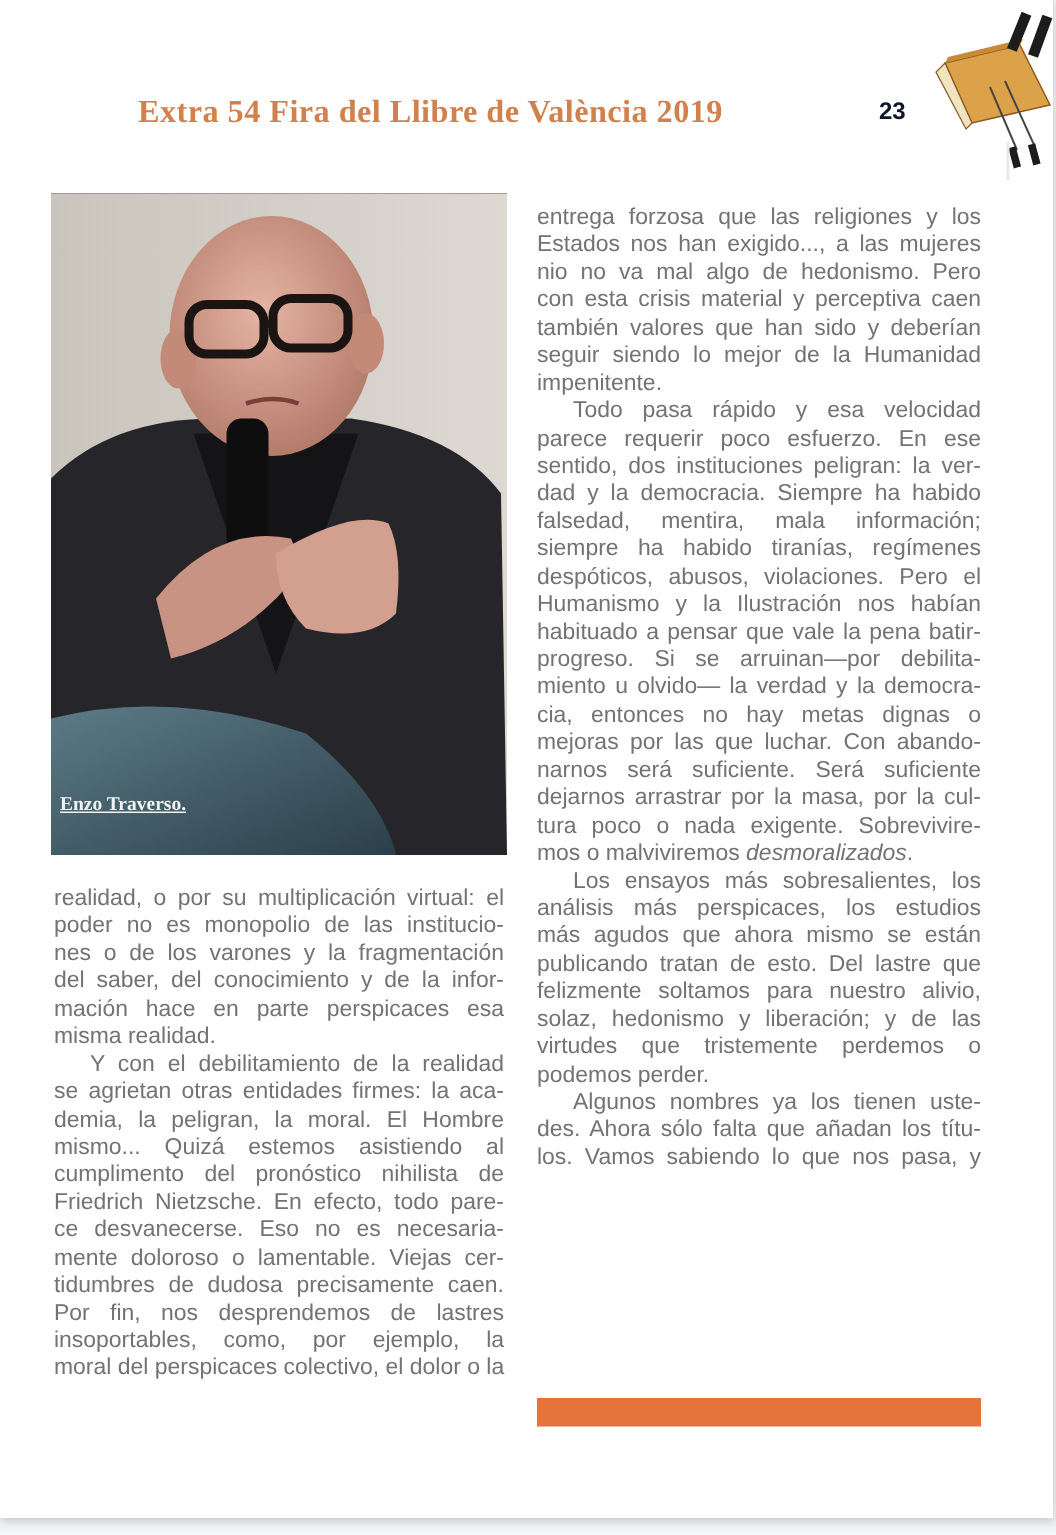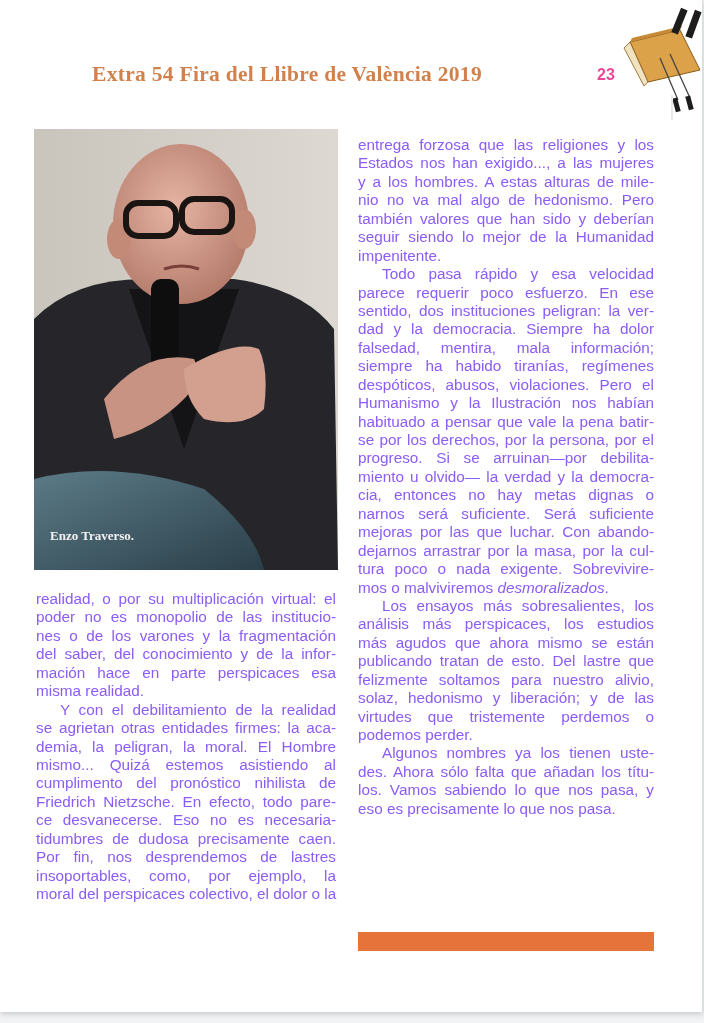--- a/index.html
+++ b/index.html
@@ -10,34 +10,34 @@
   .page {
     position:absolute; left:0; top:0; width:702px; height:1012px; background:#ffffff;
     box-shadow:0 2px 6px rgba(0,0,0,0.18); border-right:1px solid #d8dde0;
   }
   .running-head {
     position:absolute; left:92px; top:62px; font-family:"Liberation Serif", serif;
     font-weight:bold; font-size:21.5px; color:#d2804c; letter-spacing:0.3px; white-space:nowrap;text-align:center;
   }
   .page-number {
     position:absolute; left:586px; top:66px; font-family:"Liberation Sans", sans-serif;
-    font-weight:bold; font-size:16px; color:#ec4899;margin-left:11px;
+    font-weight:bold; font-size:16px; color:#0f172a;
   }
   .deco { position:absolute; left:620px; top:0px; width:84px; height:120px; }
   .photo {
     position:absolute; left:34px; top:129px; width:304px; height:441px; overflow:hidden;
     background:#2a2a2c;
   }
   .photo svg { display:block; }
   .caption {
-    position:absolute; left:50px; top:528px; font-family:"Liberation Serif", serif;
-    font-weight:bold; font-size:13px; color:#f2f2f2;
+    position:absolute; left:40px; top:528px; font-family:"Liberation Serif", serif;
+    font-weight:bold; font-size:13px; color:#f2f2f2;text-decoration:underline;
   }
   .col {
-    position:absolute; font-size:15.3px; line-height:18.45px; color:#8b5cf6; text-align:justify;
+    position:absolute; font-size:15.3px; line-height:18.45px; color:#737373; text-align:justify;
     hyphens:manual;
   }
   .col-left { left:36px; top:590px; width:300px; }
   .col-right-top { left:358px; top:136px; width:296px; }
   .col .line { display:block; text-align:justify; text-align-last:justify; white-space:nowrap; height:18.45px; overflow:visible; }
   .col .line.last { text-align-last:left; }
   .col .line.indent { padding-left:24px; }
   .orange-bar {
     position:absolute; left:358px; top:932px; width:296px; height:19px; background:#e5733a;
   }
@@ -114,59 +114,58 @@
       <span class="line"><span>del saber, del conocimiento y de la infor-</span></span>
       <span class="line"><span>mación hace en parte perspicaces esa</span></span>
       <span class="line last"><span>misma realidad.</span></span>
       <span class="line indent"><span>Y con el debilitamiento de la realidad</span></span>
       <span class="line"><span>se agrietan otras entidades firmes: la aca-</span></span>
       <span class="line"><span>demia, la peligran, la moral. El Hombre</span></span>
       <span class="line"><span>mismo... Quizá estemos asistiendo al</span></span>
       <span class="line"><span>cumplimento del pronóstico nihilista de</span></span>
       <span class="line"><span>Friedrich Nietzsche. En efecto, todo pare-</span></span>
       <span class="line"><span>ce desvanecerse. Eso no es necesaria-</span></span>
+      <span class="line"><span>mente doloroso o lamentable. Viejas cer-</span></span>
       <span class="line"><span>tidumbres de dudosa precisamente caen.</span></span>
       <span class="line"><span>Por fin, nos desprendemos de lastres</span></span>
       <span class="line"><span>insoportables, como, por ejemplo, la</span></span>
       <span class="line"><span>moral del perspicaces colectivo, el dolor o la</span></span>
     </div>
   <div class="col col-right-top" id="col-right">
       <span class="line"><span>entrega forzosa que las religiones y los</span></span>
       <span class="line"><span>Estados nos han exigido..., a las mujeres</span></span>
-      <span class="line"><span>y a los hombres. A estas alturas de mile-</span></span>
       <span class="line"><span>nio no va mal algo de hedonismo. Pero</span></span>
+      <span class="line"><span>con esta crisis material y perceptiva caen</span></span>
       <span class="line"><span>también valores que han sido y deberían</span></span>
       <span class="line"><span>seguir siendo lo mejor de la Humanidad</span></span>
       <span class="line last"><span>impenitente.</span></span>
       <span class="line indent"><span>Todo pasa rápido y esa velocidad</span></span>
       <span class="line"><span>parece requerir poco esfuerzo. En ese</span></span>
       <span class="line"><span>sentido, dos instituciones peligran: la ver-</span></span>
-      <span class="line"><span>dad y la democracia. Siempre ha dolor</span></span>
+      <span class="line"><span>dad y la democracia. Siempre ha habido</span></span>
       <span class="line"><span>falsedad, mentira, mala información;</span></span>
       <span class="line"><span>siempre ha habido tiranías, regímenes</span></span>
       <span class="line"><span>despóticos, abusos, violaciones. Pero el</span></span>
       <span class="line"><span>Humanismo y la Ilustración nos habían</span></span>
       <span class="line"><span>habituado a pensar que vale la pena batir-</span></span>
-      <span class="line"><span>se por los derechos, por la persona, por el</span></span>
       <span class="line"><span>progreso. Si se arruinan—por debilita-</span></span>
       <span class="line"><span>miento u olvido— la verdad y la democra-</span></span>
       <span class="line"><span>cia, entonces no hay metas dignas o</span></span>
+      <span class="line"><span>mejoras por las que luchar. Con abando-</span></span>
       <span class="line"><span>narnos será suficiente. Será suficiente</span></span>
-      <span class="line"><span>mejoras por las que luchar. Con abando-</span></span>
       <span class="line"><span>dejarnos arrastrar por la masa, por la cul-</span></span>
       <span class="line"><span>tura poco o nada exigente. Sobrevivire-</span></span>
       <span class="line last"><span>mos o malviviremos </span><em>desmoralizados</em><span>.</span></span>
       <span class="line indent"><span>Los ensayos más sobresalientes, los</span></span>
       <span class="line"><span>análisis más perspicaces, los estudios</span></span>
       <span class="line"><span>más agudos que ahora mismo se están</span></span>
       <span class="line"><span>publicando tratan de esto. Del lastre que</span></span>
       <span class="line"><span>felizmente soltamos para nuestro alivio,</span></span>
       <span class="line"><span>solaz, hedonismo y liberación; y de las</span></span>
       <span class="line"><span>virtudes que tristemente perdemos o</span></span>
       <span class="line last"><span>podemos perder.</span></span>
       <span class="line indent"><span>Algunos nombres ya los tienen uste-</span></span>
       <span class="line"><span>des. Ahora sólo falta que añadan los títu-</span></span>
       <span class="line"><span>los. Vamos sabiendo lo que nos pasa, y</span></span>
-      <span class="line last"><span>eso es precisamente lo que nos pasa.</span></span>
     </div>
 
   <div class="orange-bar"></div>
 </div>
 
 </body></html>

